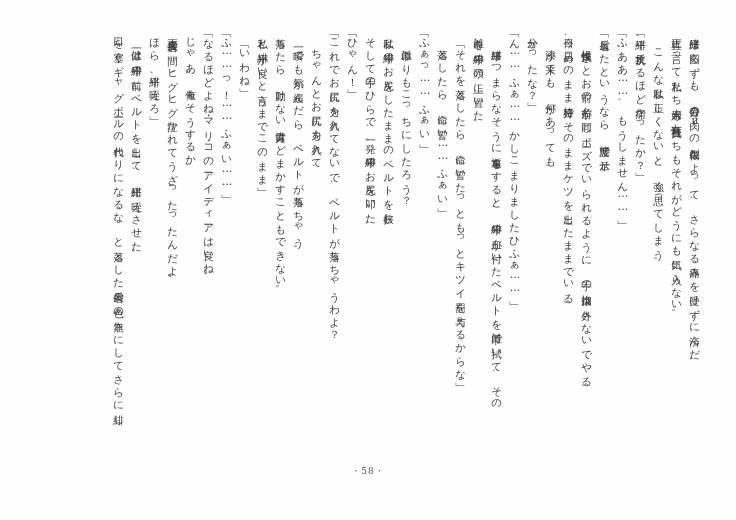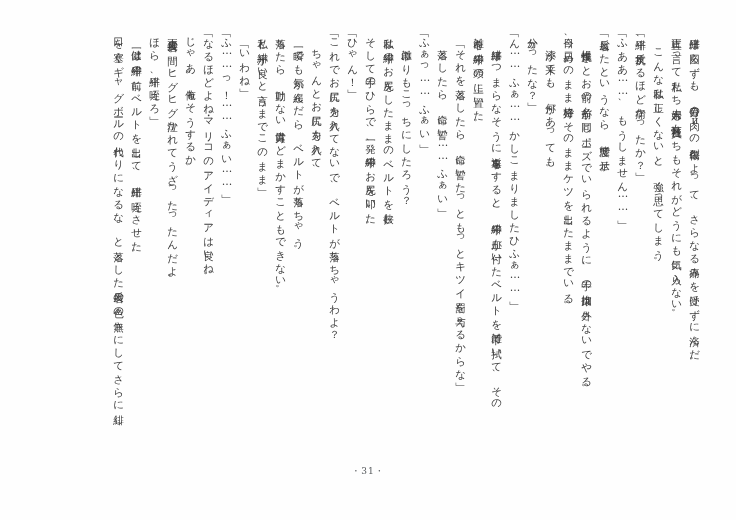--- a/index.html
+++ b/index.html
@@ -90,14 +90,14 @@
       <div class="vline">私と緋平が良いと言うまでこのまま」</div>
       <div class="vline indent1">「いわね」</div>
       <div class="vline">「ふ……っ！……ふぁい……」</div>
       <div class="vline">「なるほどよね・マリコのアイディアは良いね。</div>
       <div class="vline">じゃあ、俺もそうするか。</div>
       <div class="vline">正直反省の間、ヒグヒグ泣かれてうざったったんだよ。</div>
       <div class="vline">ほら、緋平、咥えろ」</div>
       <div class="vline">　健一は緋平の前にベルトを出して、緋平に咥えさせた。</div>
       <div class="vline">口を塞ぐギャグボールの代わりになるな、と落とした反省の色の無さにしてさらに緋し</div>
     </div>
-  <div class="page-number">・31・</div>
+  <div class="page-number">・58・</div>
 </div>
 
 </body></html>

